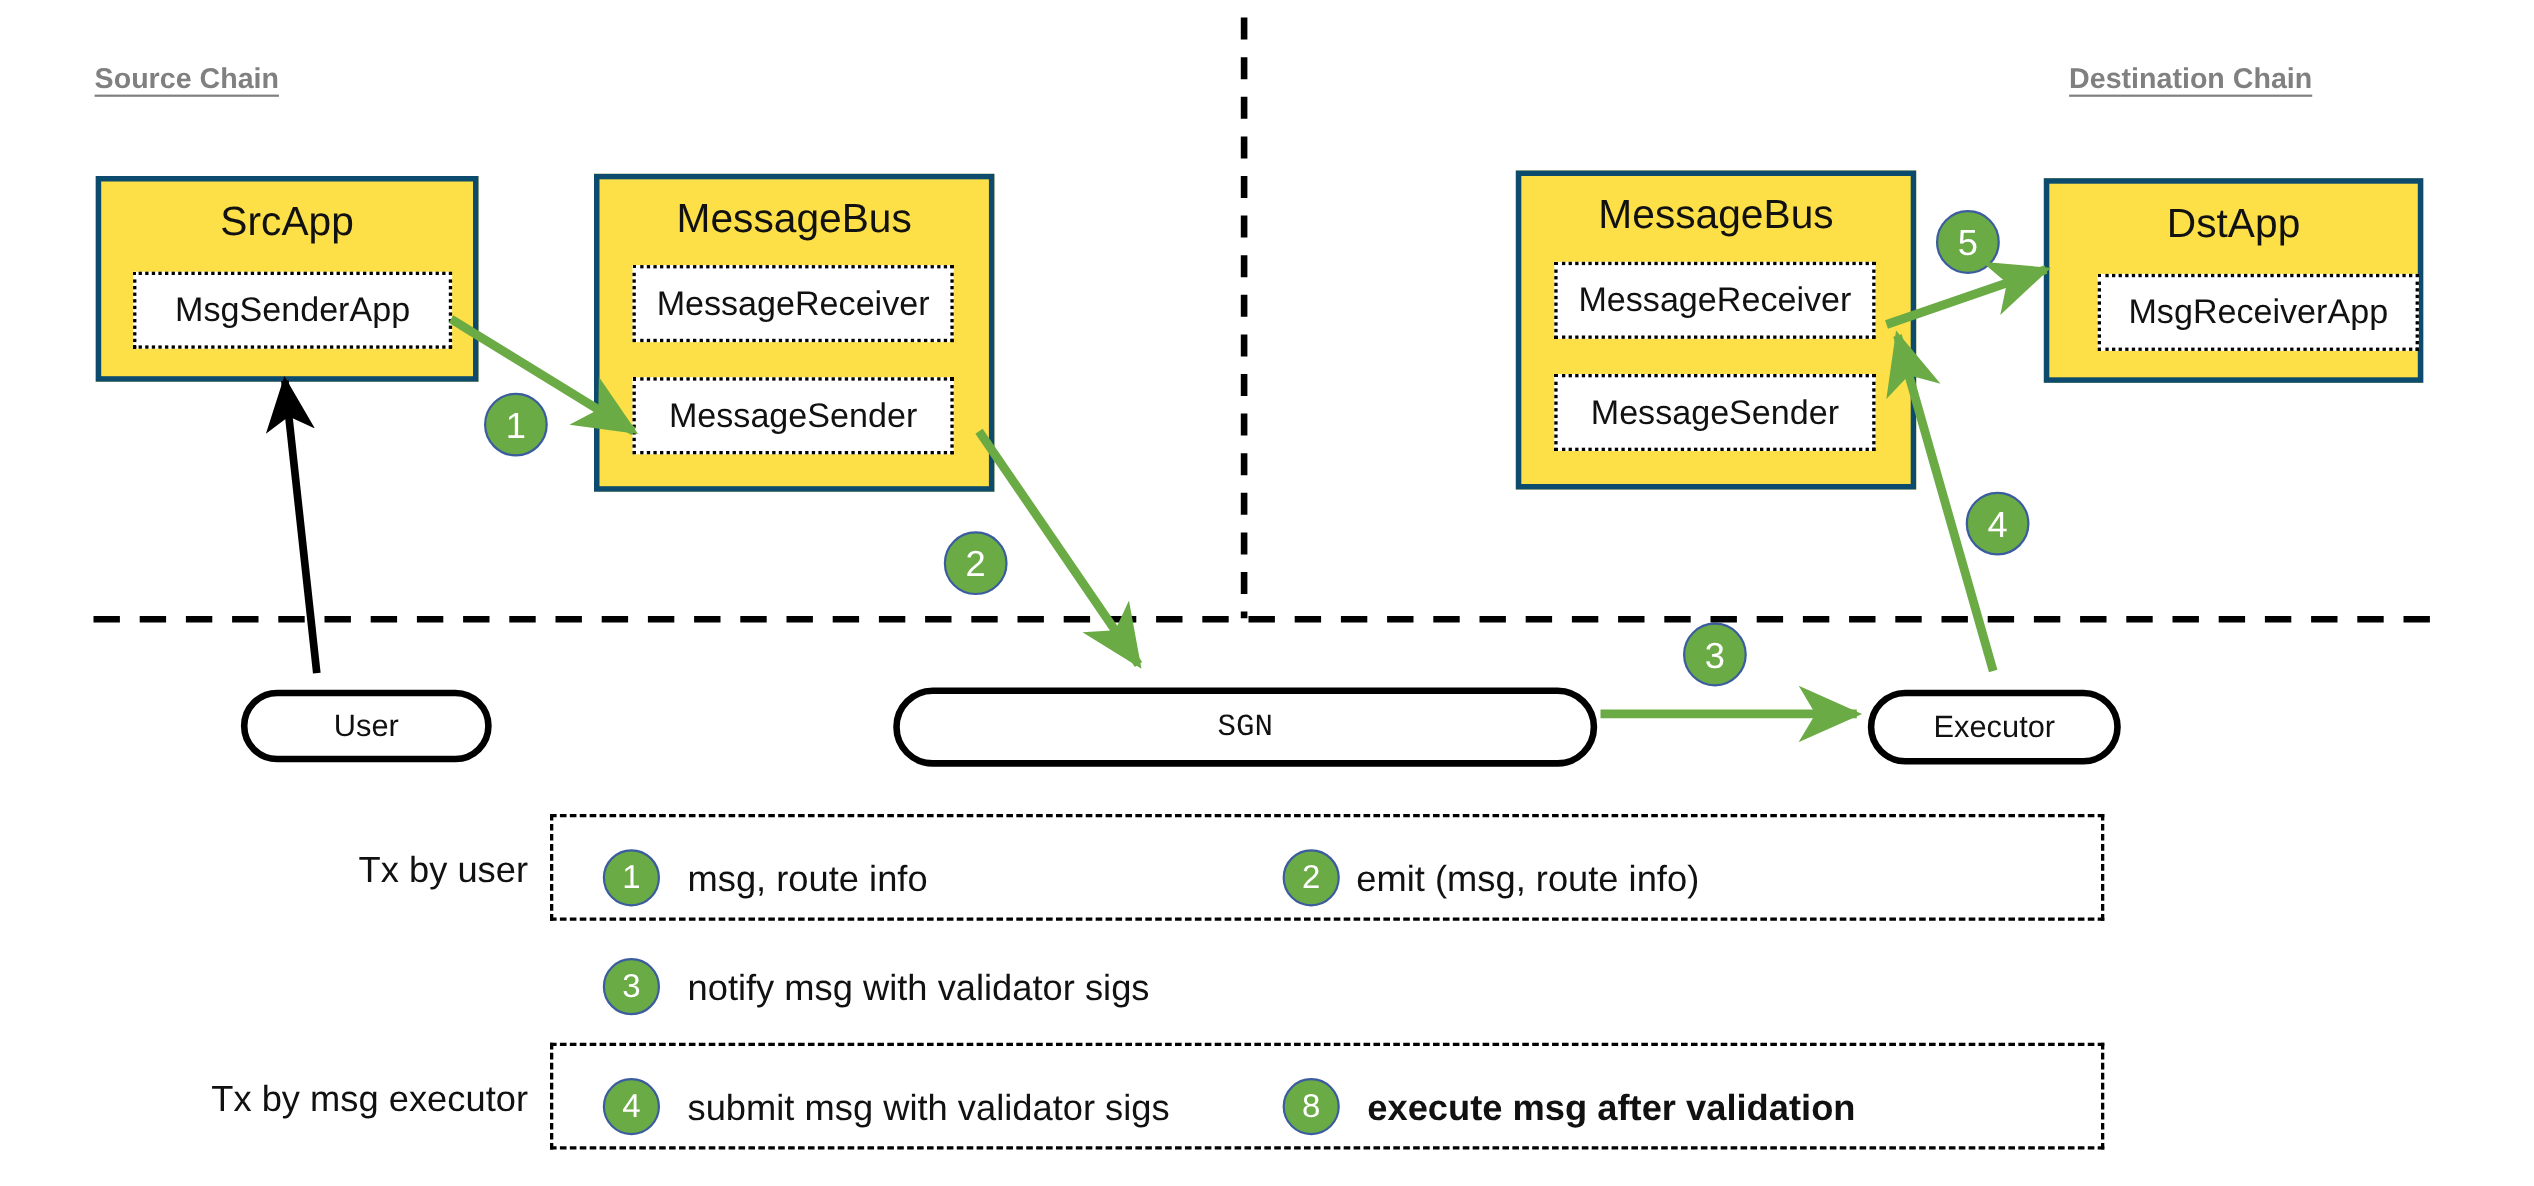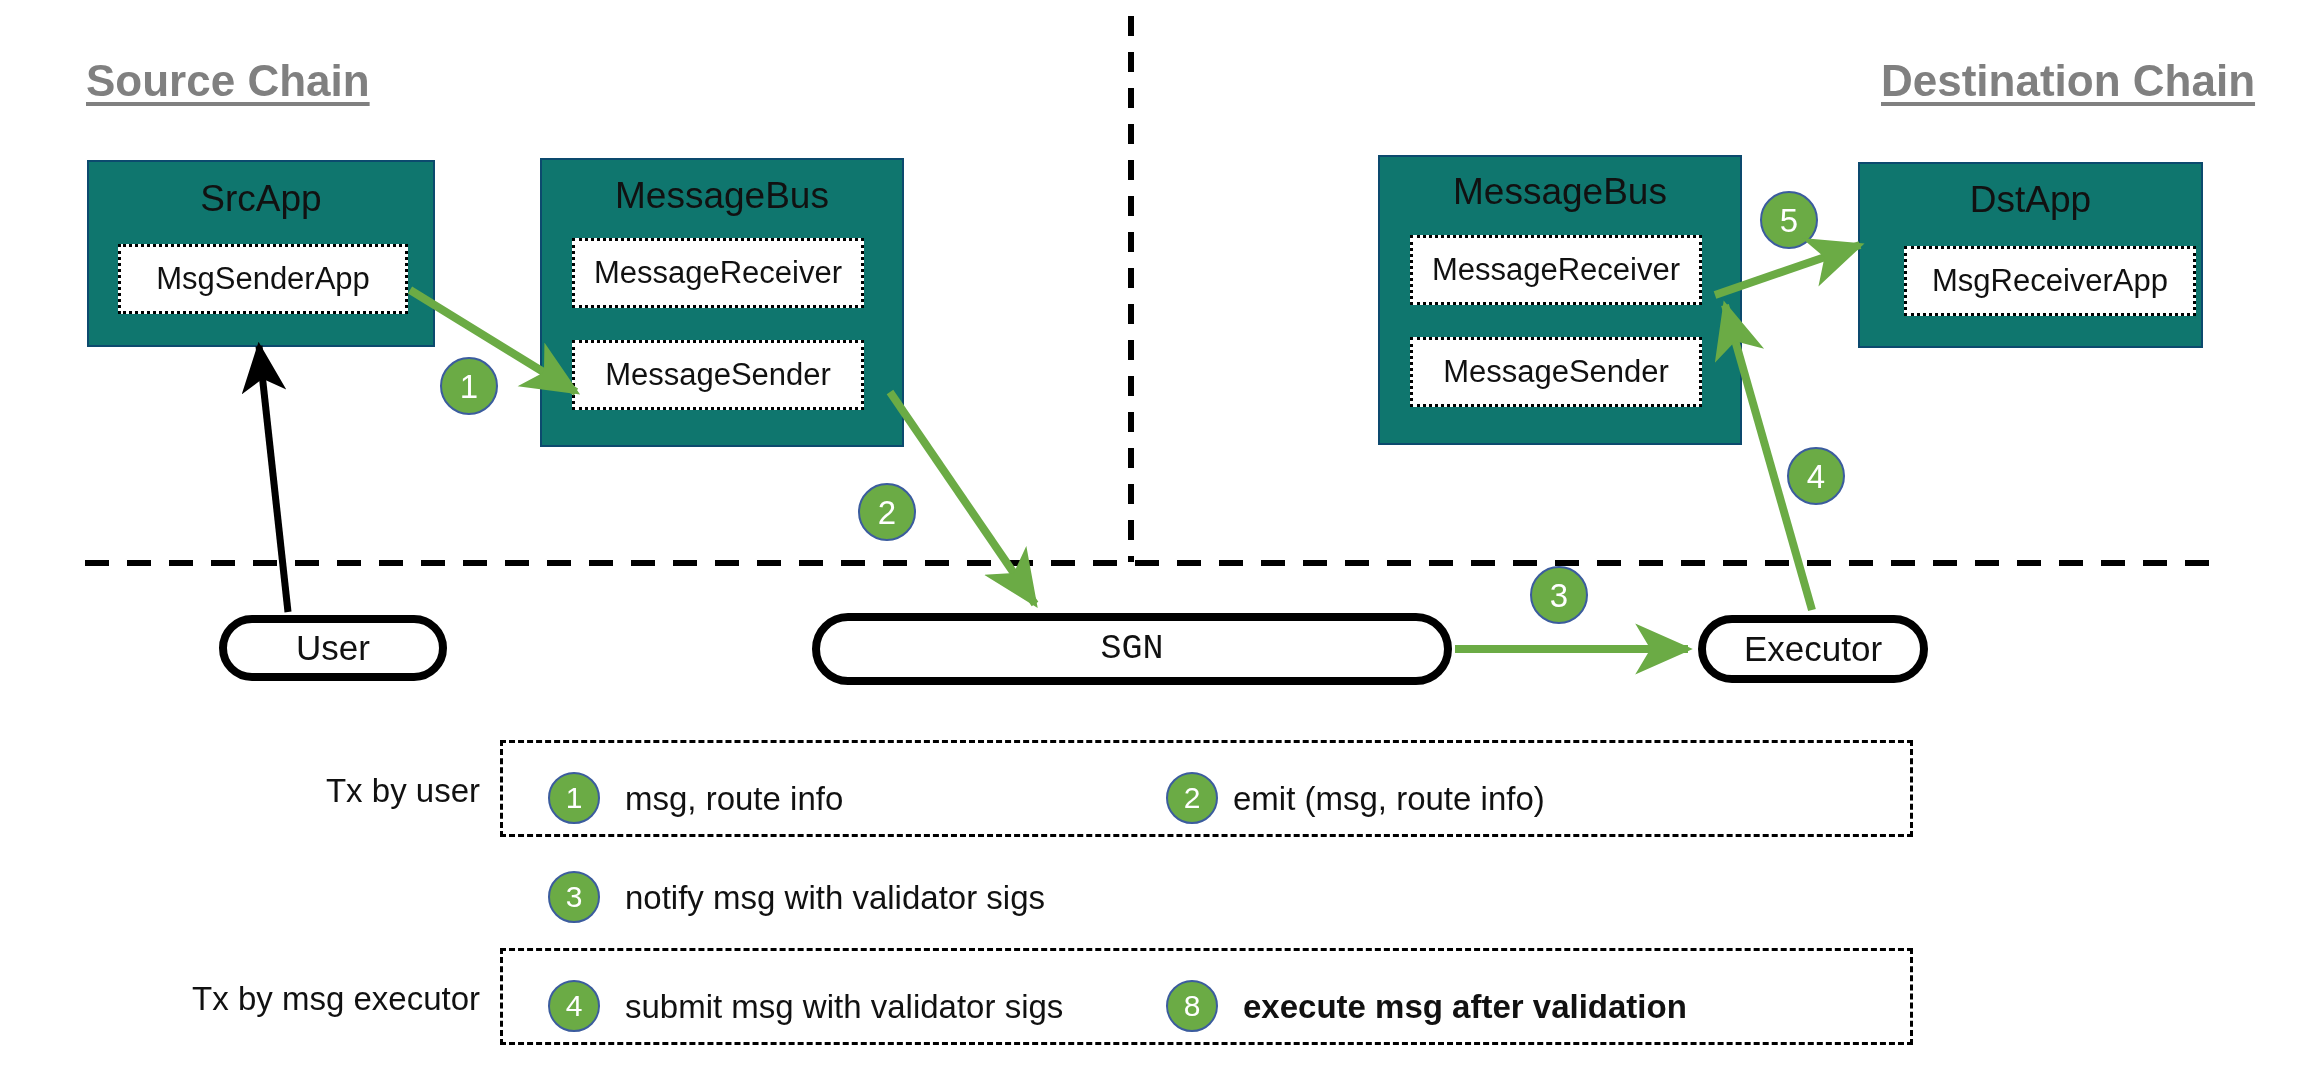--- a/index.html
+++ b/index.html
@@ -1,41 +1,41 @@
 <!DOCTYPE html>
 <html><head>
 <meta charset="utf-8">
 <style>
   html,body{margin:0;padding:0;background:#ffffff;}
   body{width:2304px;height:1078px;font-family:"Liberation Sans",sans-serif;color:#000;}
   #stage{position:relative;width:2304px;height:1078px;overflow:hidden;background:#fff;}
 
   .chain-label{
-    position:absolute;font-weight:bold;font-size:44px;color:#808080;
+    position:absolute;font-weight:bold;font-size:26px;color:#808080;
     text-decoration:underline;text-underline-offset:6px;
     white-space:nowrap;letter-spacing:0px;
   }
 
   .outer-box{
-    position:absolute;border:2px solid #0c4a6e;background:#0f766e;box-sizing:border-box;
+    position:absolute;border:5px solid #0c4a6e;background:#fde047;box-sizing:border-box;
   }
   .outer-title{
     position:absolute;left:0;right:0;text-align:center;font-size:37px;color:#111;
     white-space:nowrap;
   }
   .inner-box{
     position:absolute;border:3px dotted #000;background:#fff;box-sizing:border-box;
     display:flex;align-items:center;justify-content:center;
     font-size:31px;color:#111;white-space:nowrap;
   }
 
   .pill{
-    position:absolute;border:8px solid #000000;border-radius:999px;background:#fff;
+    position:absolute;border:6px solid #000000;border-radius:999px;background:#fff;
     box-sizing:border-box;display:flex;align-items:center;justify-content:center;
-    font-size:35px;color:#111;white-space:nowrap;
+    font-size:28px;color:#111;white-space:nowrap;margin-top:12px;
   }
 
   .step-badge{
     position:absolute;border-radius:50%;background:#6BAB45;border:2px solid #3B5C9E;
     box-sizing:border-box;display:flex;align-items:center;justify-content:center;
     color:#fff;font-size:33px;line-height:1;
   }
   .step-badge.sm{font-size:30px;}
 
   .legend-box{

